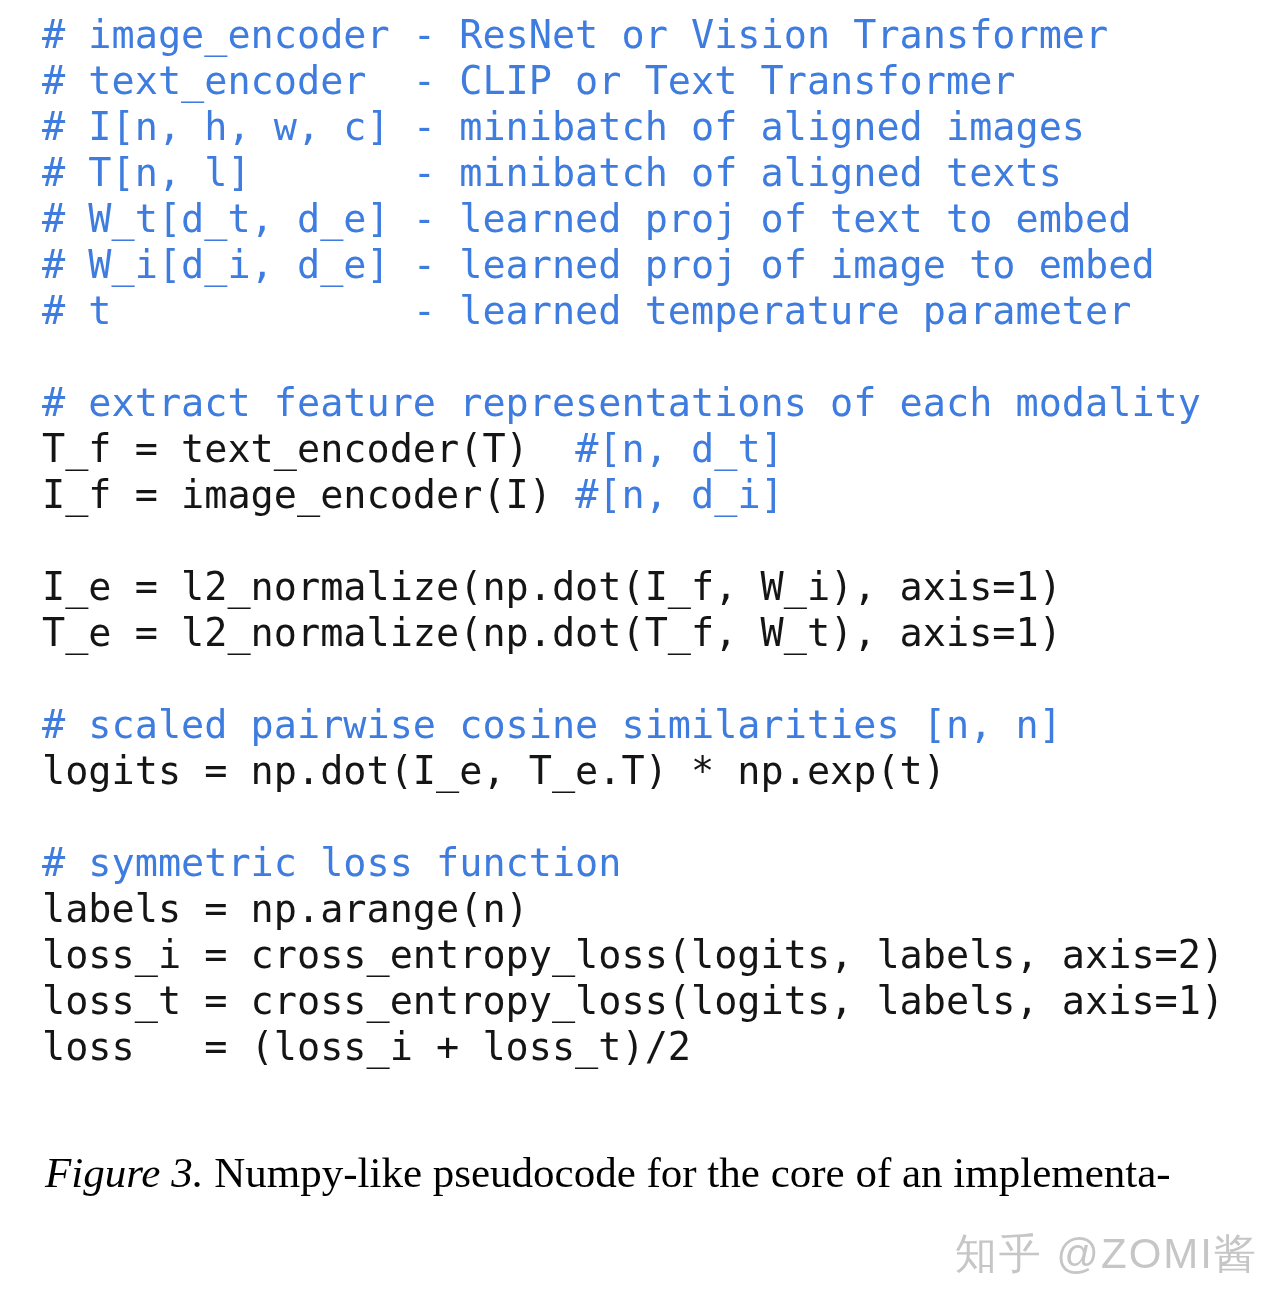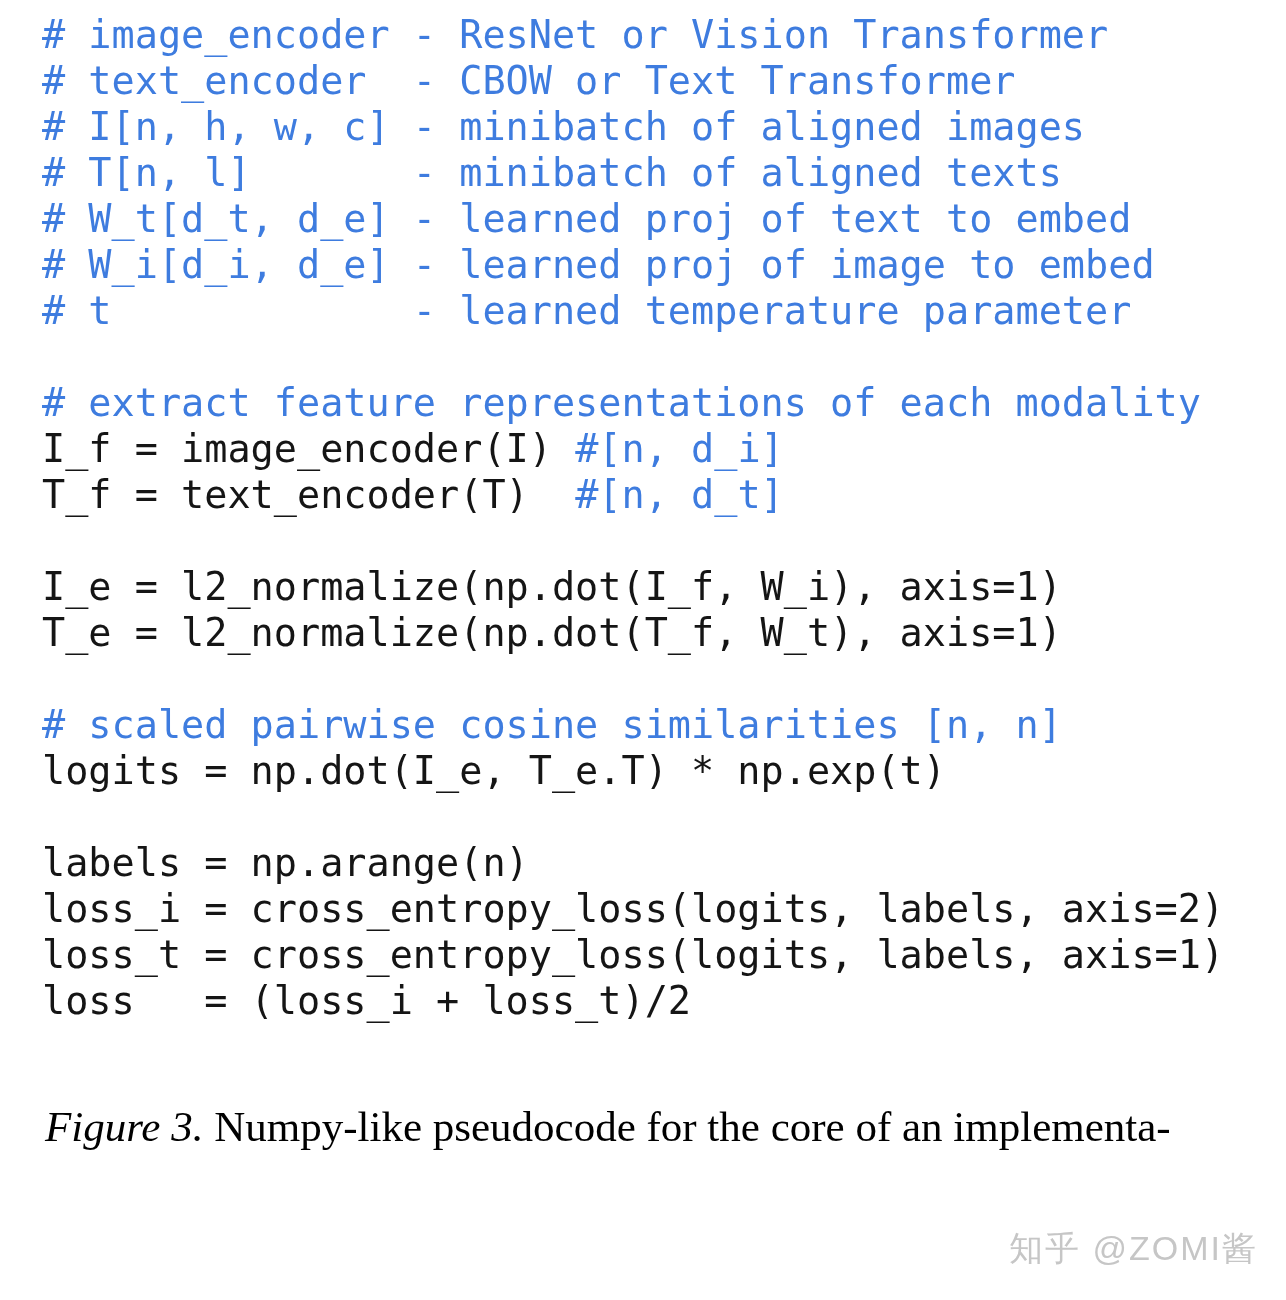--- a/index.html
+++ b/index.html
@@ -44,50 +44,51 @@
     font-size: 43px;
     line-height: 58px;
     color: var(--caption-color);
   }
   .caption .fig-label { font-style: italic; }
   .watermark {
     position: absolute;
     top: 1226px;
     right: 28px;
     font-family: "Liberation Sans", "DejaVu Sans", sans-serif;
-    font-size: 34px;
+    font-size: 42px;
     color: var(--watermark-color);
     letter-spacing: 2px;
     white-space: nowrap;
   }
 </style>
 </head>
 <body>
 
 <div class="figure-wrap">
 
   <div class="code-block">
       <div class="code-line"><span class="comment"># image_encoder - ResNet or Vision Transformer</span></div>
-      <div class="code-line"><span class="comment"># text_encoder  - CBOW or Text Transformer</span></div>
+      <div class="code-line"><span class="comment"># text_encoder  - CLIP or Text Transformer</span></div>
       <div class="code-line"><span class="comment"># I[n, h, w, c] - minibatch of aligned images</span></div>
       <div class="code-line"><span class="comment"># T[n, l]       - minibatch of aligned texts</span></div>
       <div class="code-line"><span class="comment"># W_t[d_t, d_e] - learned proj of text to embed</span></div>
       <div class="code-line"><span class="comment"># W_i[d_i, d_e] - learned proj of image to embed</span></div>
       <div class="code-line"><span class="comment"># t             - learned temperature parameter</span></div>
       <div class="code-line"> </div>
       <div class="code-line"><span class="comment"># extract feature representations of each modality</span></div>
+      <div class="code-line"><span class="code">T_f = text_encoder(T)  </span><span class="comment">#[n, d_t]</span></div>
       <div class="code-line"><span class="code">I_f = image_encoder(I) </span><span class="comment">#[n, d_i]</span></div>
-      <div class="code-line"><span class="code">T_f = text_encoder(T)  </span><span class="comment">#[n, d_t]</span></div>
       <div class="code-line"> </div>
       <div class="code-line"><span class="code">I_e = l2_normalize(np.dot(I_f, W_i), axis=1)</span></div>
       <div class="code-line"><span class="code">T_e = l2_normalize(np.dot(T_f, W_t), axis=1)</span></div>
       <div class="code-line"> </div>
       <div class="code-line"><span class="comment"># scaled pairwise cosine similarities [n, n]</span></div>
       <div class="code-line"><span class="code">logits = np.dot(I_e, T_e.T) * np.exp(t)</span></div>
       <div class="code-line"> </div>
+      <div class="code-line"><span class="comment"># symmetric loss function</span></div>
       <div class="code-line"><span class="code">labels = np.arange(n)</span></div>
       <div class="code-line"><span class="code">loss_i = cross_entropy_loss(logits, labels, axis=2)</span></div>
       <div class="code-line"><span class="code">loss_t = cross_entropy_loss(logits, labels, axis=1)</span></div>
       <div class="code-line"><span class="code">loss   = (loss_i + loss_t)/2</span></div>
     </div>
 
   <div class="caption">
     <span class="fig-label">Figure 3.</span><span> Numpy-like pseudocode for the core of an implementa-</span><br>
   </div>
 

